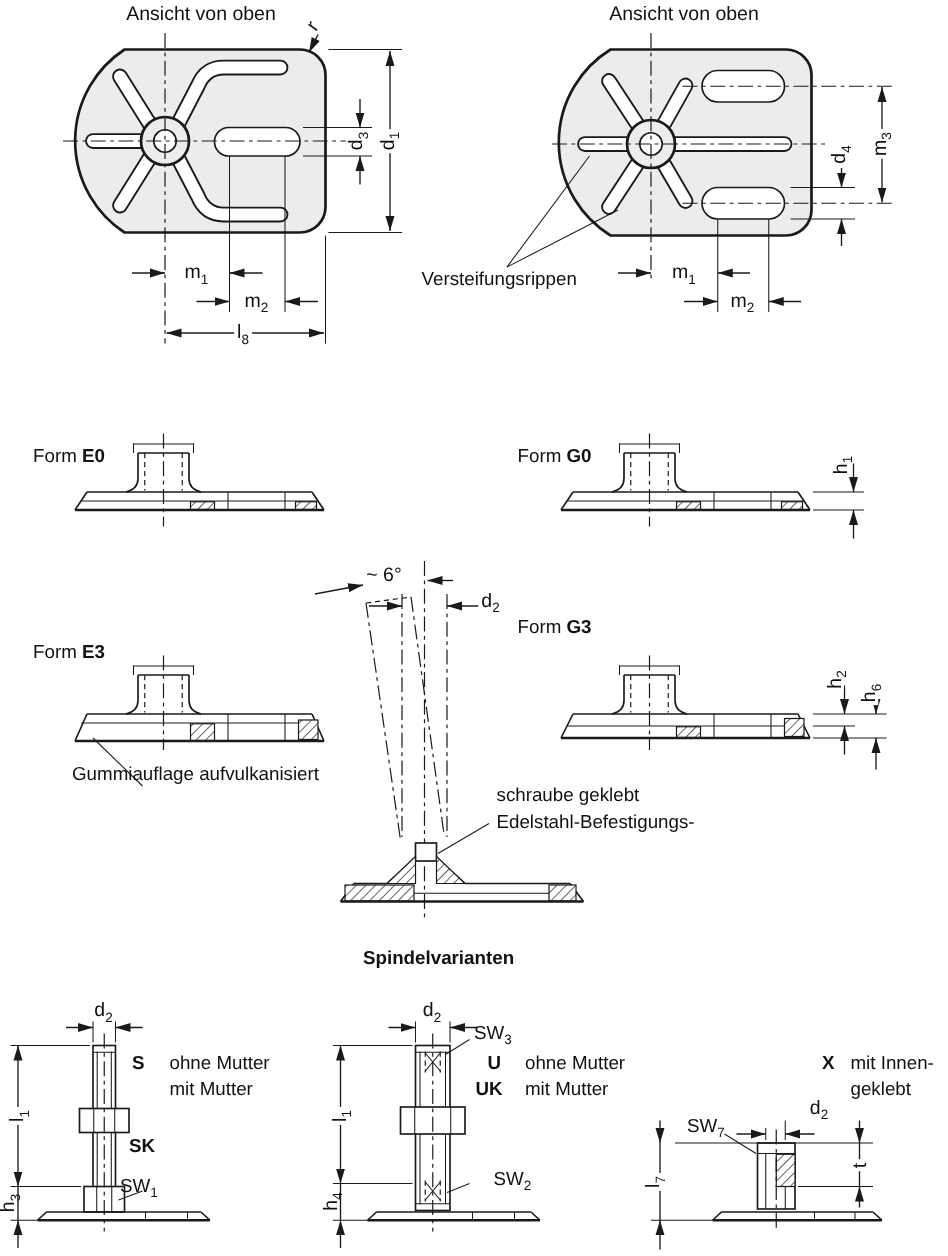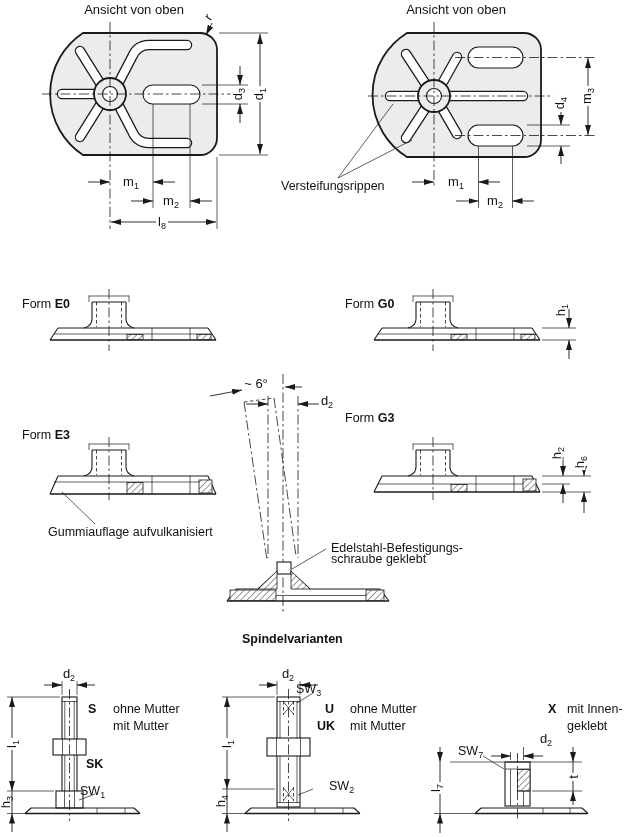--- a/index.html
+++ b/index.html
@@ -318,43 +318,43 @@
   <div class="lbl rot bg" style="left:559px;top:103px;"><span>d</span><sub>4</sub></div>
   <div class="lbl rot bg" style="left:586px;top:96px;"><span>m</span><sub>3</sub></div>
   <div class="lbl bg" style="left:456px;top:181px;"><span>m</span><sub>1</sub></div>
   <div class="lbl bg" style="left:495px;top:200px;"><span>m</span><sub>2</sub></div>
 
   <div class="lbl-l" style="left:22px;top:304px;"><span>Form</span>&nbsp;<span class="b">E0</span></div>
   <div class="lbl-l" style="left:345px;top:304px;"><span>Form</span>&nbsp;<span class="b">G0</span></div>
   <div class="lbl rot bg" style="left:560px;top:310px;"><span>h</span><sub>1</sub></div>
 
   <div class="lbl-l" style="left:22px;top:435px;"><span>Form</span>&nbsp;<span class="b">E3</span></div>
-  <div class="lbl-l" style="left:48px;top:532px;">Gummiauflage aufvulkanisiert</div>
+  <div class="lbl-l" style="left:48px;top:516px;">Gummiauflage aufvulkanisiert</div>
   <div class="lbl-l" style="left:345px;top:418px;"><span>Form</span>&nbsp;<span class="b">G3</span></div>
   <div class="lbl rot bg" style="left:556px;top:453px;"><span>h</span><sub>2</sub></div>
   <div class="lbl rot bg" style="left:579px;top:462px;"><span>h</span><sub>6</sub></div>
 
   <div class="lbl bg" style="left:256px;top:383px;">~ 6°</div>
   <div class="lbl bg" style="left:327px;top:400px;"><span>d</span><sub>2</sub></div>
   <div class="lbl-l" style="left:331px;top:548px;">Edelstahl-Befestigungs-</div>
-  <div class="lbl-l" style="left:331px;top:559px;">schraube geklebt</div>
+  <div class="lbl-l" style="left:331px;top:530px;">schraube geklebt</div>
 
   <div class="lbl-l b" style="left:242px;top:639px;">Spindelvarianten</div>
 
   <div class="lbl bg" style="left:69px;top:673px;"><span>d</span><sub>2</sub></div>
   <div class="lbl-l b" style="left:88px;top:709px;">S</div>
   <div class="lbl-l" style="left:113px;top:709px;">ohne Mutter</div>
   <div class="lbl-l b" style="left:86px;top:764px;">SK</div>
   <div class="lbl-l" style="left:113px;top:726px;">mit Mutter</div>
   <div class="lbl rot bg" style="left:11px;top:744px;"><span>l</span><sub>1</sub></div>
   <div class="lbl rot" style="left:5px;top:802px;"><span>h</span><sub>3</sub></div>
   <div class="lbl-l" style="left:80px;top:791px;"><span>SW</span><sub>1</sub></div>
 
   <div class="lbl bg" style="left:288px;top:673px;"><span>d</span><sub>2</sub></div>
-  <div class="lbl-l" style="left:296px;top:689px;text-align:center;"><span>SW</span><sub>3</sub></div>
+  <div class="lbl-l" style="left:316px;top:689px;text-align:center;"><span>SW</span><sub>3</sub></div>
   <div class="lbl-l b" style="left:325px;top:709px;">U</div>
   <div class="lbl-l" style="left:350px;top:709px;">ohne Mutter</div>
   <div class="lbl-l b" style="left:317px;top:726px;">UK</div>
   <div class="lbl-l" style="left:350px;top:726px;">mit Mutter</div>
   <div class="lbl rot bg" style="left:226px;top:744px;"><span>l</span><sub>1</sub></div>
   <div class="lbl rot" style="left:220px;top:801px;"><span>h</span><sub>4</sub></div>
   <div class="lbl-l" style="left:329px;top:786px;"><span>SW</span><sub>2</sub></div>
 
   <div class="lbl-l b" style="left:548px;top:709px;">X</div>
   <div class="lbl-l" style="left:567px;top:709px;">mit Innen-</div>

